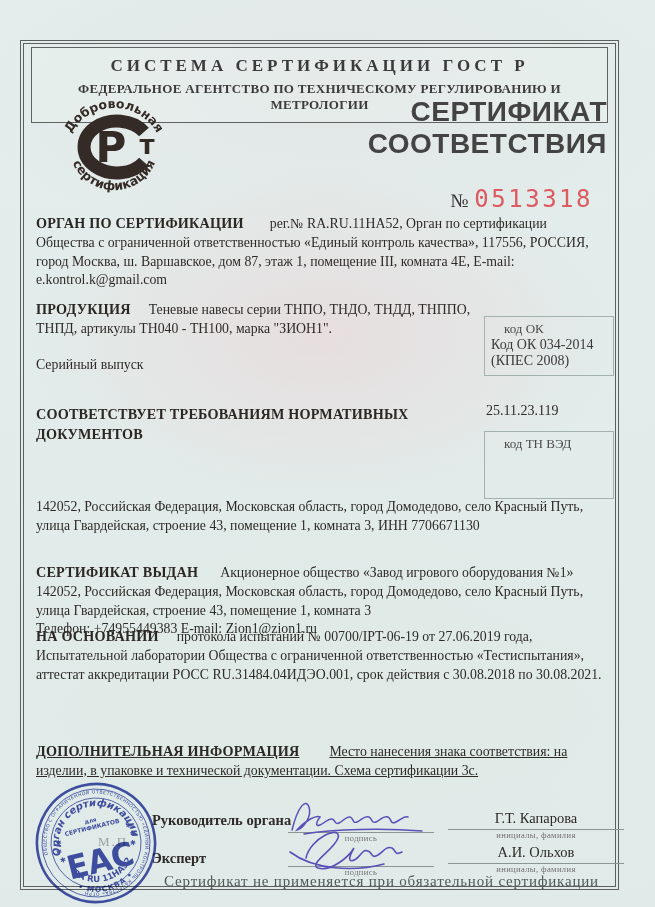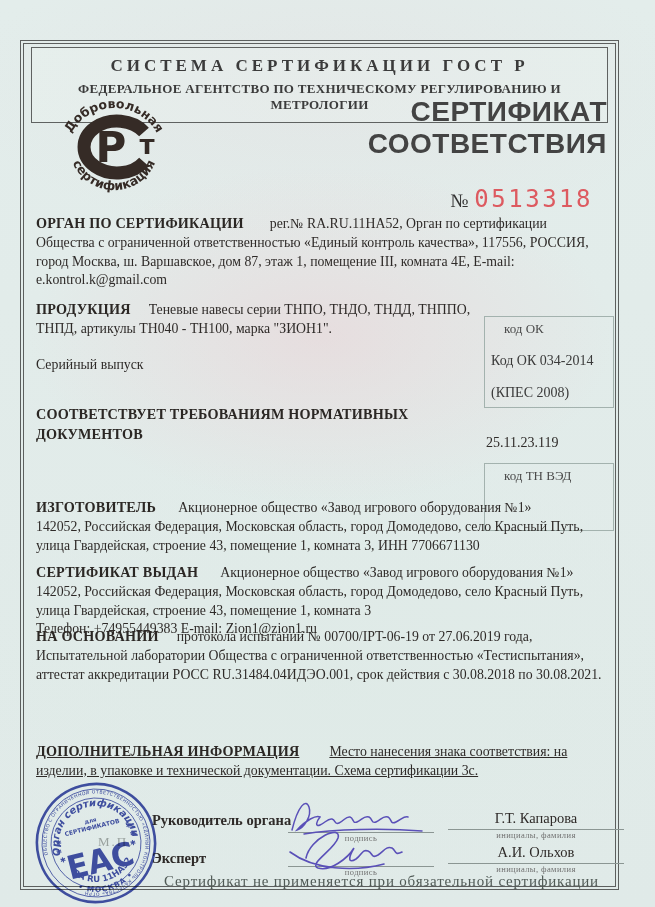--- a/index.html
+++ b/index.html
@@ -30,21 +30,21 @@
   .sec-organ{left:12px;right:12px;top:170px;}
   .sec-organ .lbl{padding-right:26px;}
   .prod-col{left:12px;top:256px;width:448px;}
   .prod-col .lbl{padding-right:18px;}
   .serial{margin-top:17px;}
   .conform{margin-top:31px;}
   .conform .lbl{display:block;margin-bottom:2px;}
   .codes-col{left:460px;top:272px;width:130px;font-size:13.5px;}
   .code-box{border:1px solid #a3b2ae;padding:4px 6px 6px;color:#3a3a3a;}
   .code-box .cap{font-size:13px;color:#4a4a4a;padding-left:13px;}
-  .code-box .v{font-size:14px;margin-top:16px;}
+  .code-box .v{font-size:14px;margin-top:0;}
   .code-val{margin-top:27px;padding-left:2px;font-size:14px;}
   .code-box2{margin-top:12px;height:56px;}
   .sec-izg{left:12px;right:12px;top:454px;}
   .sec-izg .lbl, .sec-vydan .lbl{padding-right:22px;}
   .sec-vydan{left:12px;right:12px;top:519px;}
   .sec-basis{left:12px;right:12px;top:583px;}
   .sec-basis .lbl{padding-right:18px;}
   .sec-add{left:12px;right:12px;top:698px;text-decoration:underline;}
   .sec-add .lbl{padding-right:30px;}
   .role1{left:128px;top:768px;font-size:14.5px;font-weight:bold;}
@@ -105,23 +105,20 @@
           <div class="v">Код ОК 034-2014</div>
           <div class="v">(КПЕС 2008)</div>
         </div>
         <div class="code-val">25.11.23.119</div>
         <div class="code-box code-box2">
           <div class="cap">код ТН ВЭД</div>
         </div>
       </div>
 
       <div class="abs sec-izg par">
-        <div>
-          <span class="lbl">ИЗГОТОВИТЕЛЬ</span><span>Акционерное общество «Завод игрового оборудования №1»</span>
-        </div>
         <div>142052, Российская Федерация, Московская область, город Домодедово, село Красный Путь, улица Гвардейская, строение 43, помещение 1, комната 3, ИНН 7706671130</div>
       </div>
 
       <div class="abs sec-vydan par">
         <div>
           <span class="lbl">СЕРТИФИКАТ ВЫДАН</span><span>Акционерное общество «Завод игрового оборудования №1»</span>
         </div>
         <div>142052, Российская Федерация, Московская область, город Домодедово, село Красный Путь, улица Гвардейская, строение 43, помещение 1, комната 3</div>
         <div>Телефон: +74955449383 E-mail: Zion1@zion1.ru</div>
       </div>

